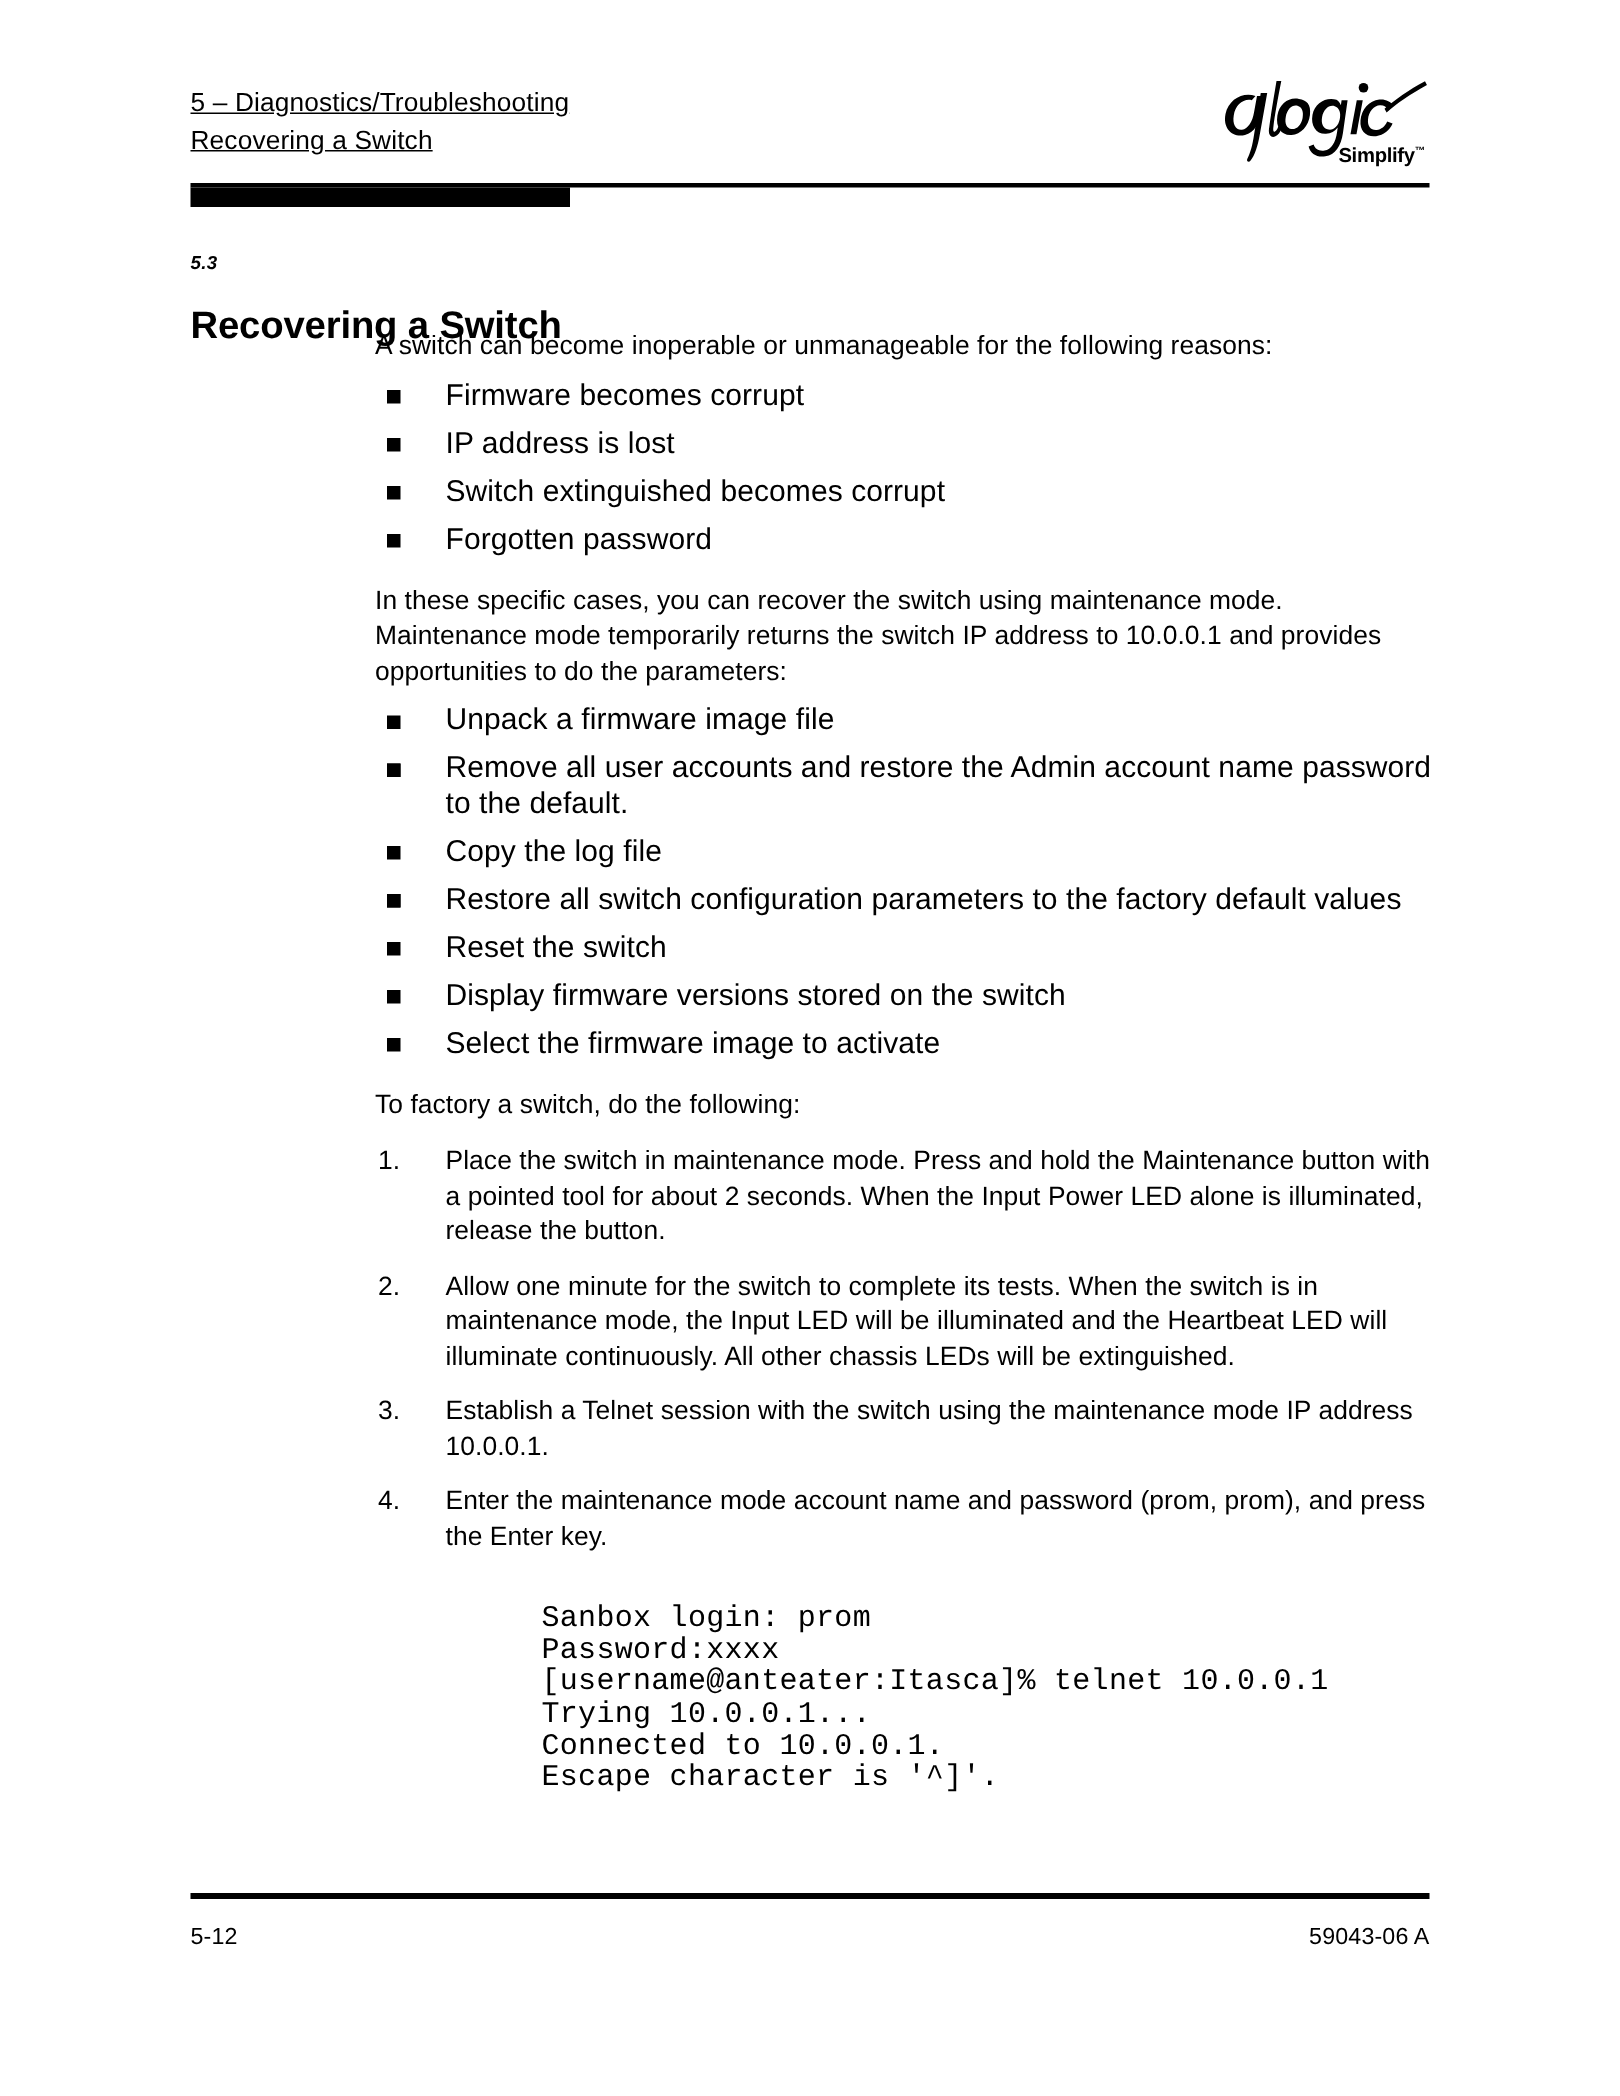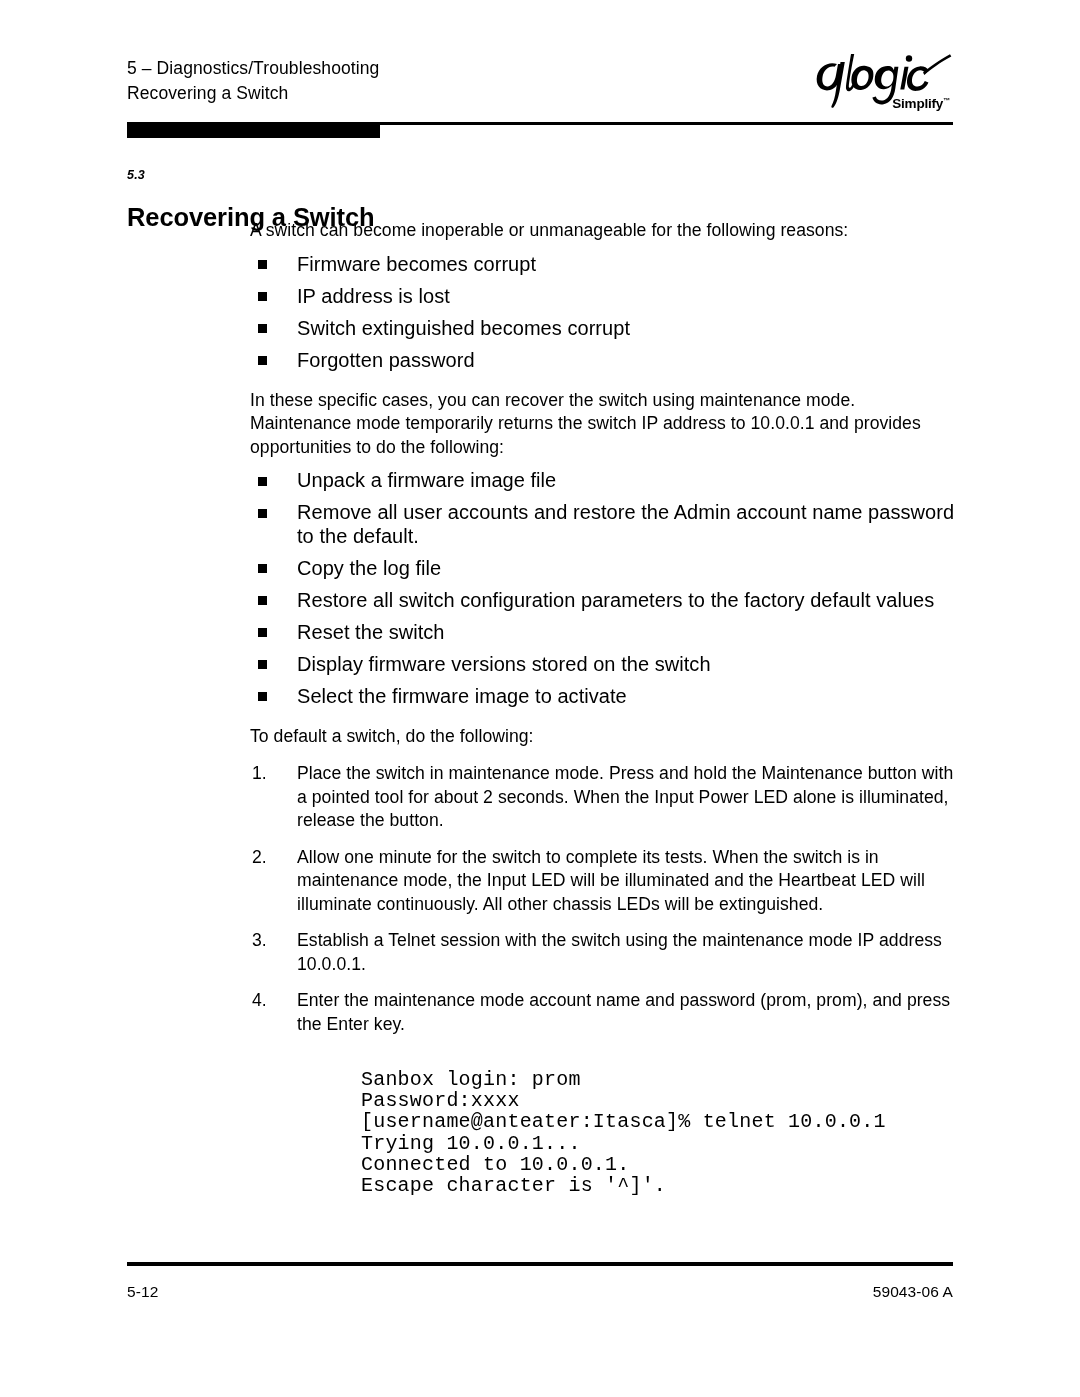--- a/index.html
+++ b/index.html
@@ -32,20 +32,21 @@
     width: 826px;
     height: 90px;
   }
   .header-text {
     position: absolute;
     left: 0;
     top: 0;
     font-size: 17.5px;
     line-height: 25px;
     letter-spacing: 0.1px;
+    text-decoration: underline;
   }
   .header-line-1, .header-line-2 {
     display: block;
     white-space: nowrap;
   }
   .logo-wrap {
     position: absolute;
     right: 0;
     top: -8px;
     width: 160px;
@@ -270,21 +271,21 @@
         <span>Switch extinguished becomes corrupt</span>
       </li>
       <li>
         <span class="marker"></span>
         <span>Forgotten password</span>
       </li>
     </ul>
 
     <div class="spacer-8"></div>
 
-    <p class="para tight">In these specific cases, you can recover the switch using maintenance mode. Maintenance mode temporarily returns the switch IP address to 10.0.0.1 and provides opportunities to do the following:</p>
+    <p class="para tight">In these specific cases, you can recover the switch using maintenance mode. Maintenance mode temporarily returns the switch IP address to 10.0.0.1 and provides opportunities to do the parameters:</p>
 
     <div class="spacer-10"></div>
 
     <ul class="bullets">
       <li>
         <span class="marker"></span>
         <span>Unpack a firmware image file</span>
       </li>
       <li>
         <span class="marker"></span>
@@ -313,21 +314,21 @@
         <span>Display firmware versions stored on the switch</span>
       </li>
       <li>
         <span class="marker"></span>
         <span>Select the firmware image to activate</span>
       </li>
     </ul>
 
     <div class="spacer-8"></div>
 
-    <p class="para">To default a switch, do the following:</p>
+    <p class="para">To factory a switch, do the following:</p>
 
     <div class="spacer-14"></div>
 
     <ol class="steps">
       <li>
         <span class="num">1.</span>
         <span>Place the switch in maintenance mode. Press and hold the Maintenance button with a pointed tool for about 2 seconds. When the Input Power LED alone is illuminated, release the button.</span>
       </li>
       <li>
         <span class="num">2.</span>

